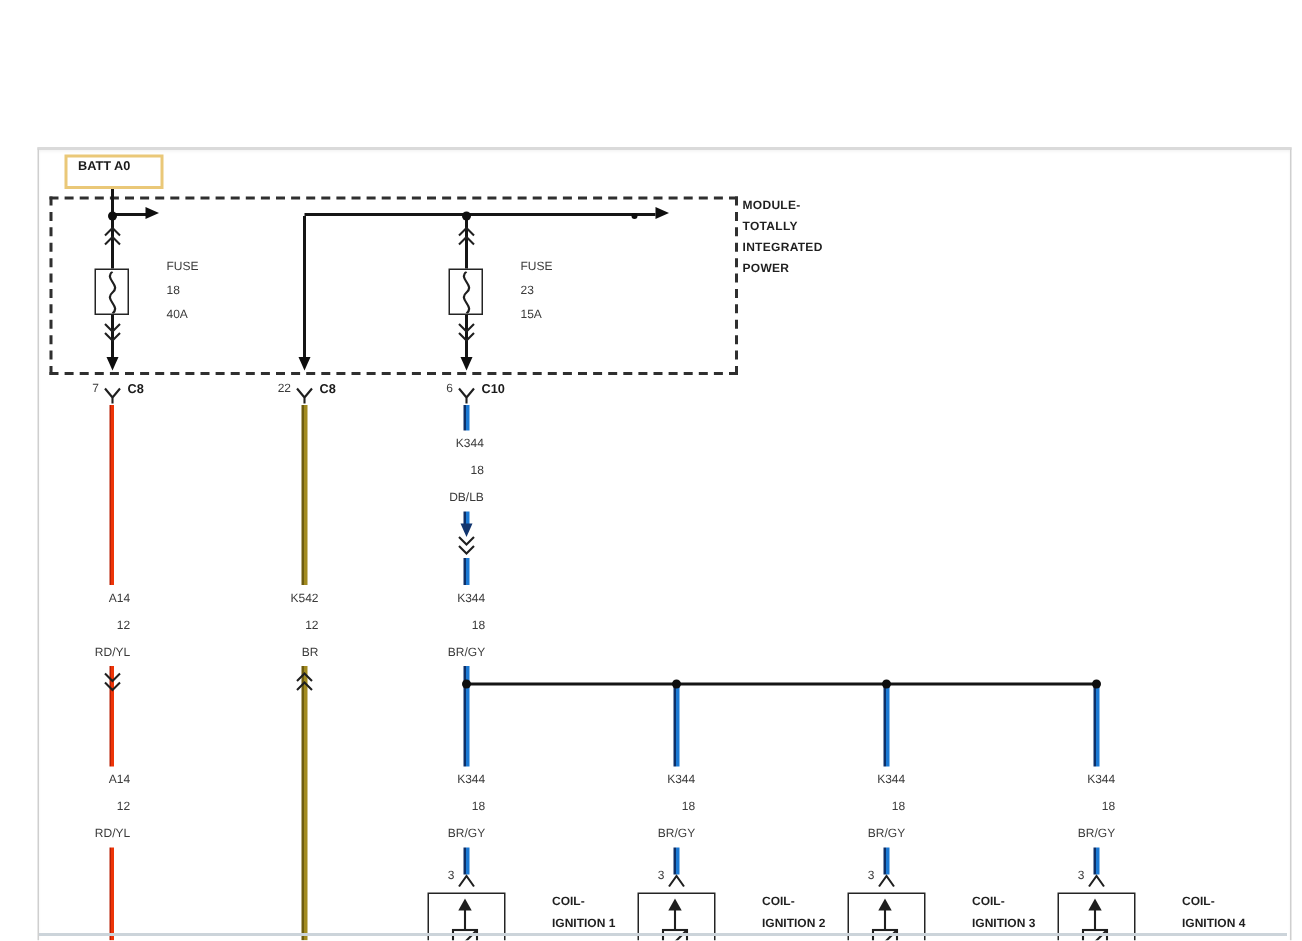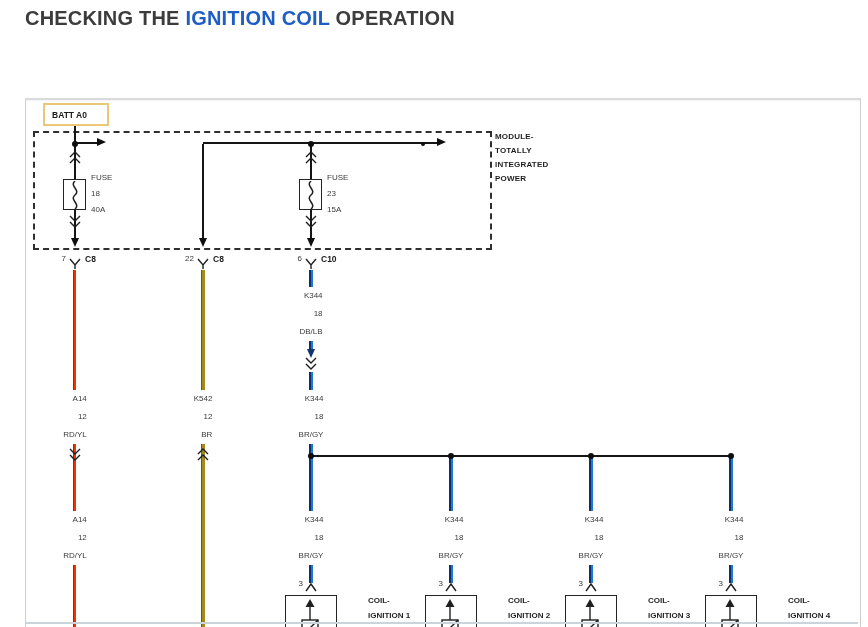--- a/index.html
+++ b/index.html
@@ -8,41 +8,41 @@
   .abs{position:absolute;}
   
   .title{left:25px;top:7px;font-size:20px;font-weight:bold;color:#3c3c3c;letter-spacing:.2px;white-space:pre;}
   .title .lnk{color:var(--link-blue,#1e5ec4);}
   
   .panel{left:25px;top:98px;width:834px;height:529px;border:1px solid #cfcfcf;
          border-top:2px solid #dadada;box-shadow:inset 0 1px 2px rgba(0,0,0,.05);background:#fff;}
   .bottom-divider{left:26px;top:622px;width:832px;height:2px;background:#ccd4da;z-index:8;}
   
   .batt{left:43px;top:103px;width:66px;height:23px;border:2px solid var(--batt-border,#eac878);
-        background:#fff;box-sizing:border-box;display:flex;align-items:center;padding-left:7px;
+        background:#fff;box-sizing:border-box;display:flex;padding-left:7px;
         font-size:8.5px;font-weight:bold;color:#1b1b1b;z-index:4;}
   
   .tipm{left:33px;top:131px;width:455px;height:115px;border:2px dashed #2f2f2f;z-index:1;}
   .module-label{left:495px;top:130px;font-size:8px;font-weight:bold;color:#1f1f1f;
                 line-height:14px;letter-spacing:.2px;}
   .module-label span{display:block;}
   
   .bl{background:#151515;z-index:2;}
   .lv{width:2px;} .lh{height:2px;}
   .dot{width:6px;height:6px;border-radius:50%;background:#0e0e0e;margin:-3px 0 0 -3px;z-index:4;}
   .dot.sm{width:4px;height:4px;margin:-2px 0 0 -2px;}
   .arrR{width:0;height:0;border-top:4.5px solid transparent;border-bottom:4.5px solid transparent;
         border-left:9px solid #0e0e0e;z-index:3;}
   .arrD{width:0;height:0;border-left:4.5px solid transparent;border-right:4.5px solid transparent;
         border-top:9px solid #0e0e0e;margin-left:-4.5px;z-index:3;}
   .arrD.blue{border-top-color:#11356f;}
   
   .fusebox{width:23px;height:31px;border:1.5px solid #242424;background:#fff;box-sizing:border-box;
            display:flex;align-items:center;justify-content:center;z-index:3;}
-  .flabel{font-size:8px;color:#3a3a3a;line-height:16px;z-index:3;}
+  .flabel{font-size:8px;color:#3a3a3a;line-height:16px;z-index:3;margin-left:20px;}
   .flabel span{display:block;}
   
   .wire{position:absolute;z-index:1;}
   .wire.red{width:3px;background:linear-gradient(90deg,#b81e03 0 1px,var(--wire-red,#ed3407) 1px);}
   .wire.olv{width:4px;background:linear-gradient(90deg,#6d5c10 0 1.5px,var(--wire-brown,#a18a1f) 1.5px);}
   .wire.blu{width:4px;background:linear-gradient(90deg,var(--wire-blue-dark,#0d3069) 0 1.8px,var(--wire-blue,#1b79d4) 1.8px);}
   
   .wlbl{font-size:8px;color:#3a3a3a;line-height:18px;text-align:right;transform:translateX(-50%);
         background:#fff;padding:0 4px;z-index:5;}
   .wlbl span{display:block;}
@@ -54,21 +54,20 @@
   .coil-label{font-size:8px;font-weight:bold;color:#1f1f1f;line-height:15px;z-index:4;}
   .coil-label span{display:block;margin-left:26px;}
   svg.glyph{position:absolute;z-index:3;overflow:visible;}
   svg.glyph path, svg.glyph line, svg.glyph rect{stroke:#1f1f1f;stroke-width:1.4;fill:none;}
 </style>
 </head>
 <body>
 
 <div id="page">
 
-  <div class="abs title"><span>CHECKING THE </span><span class="lnk">IGNITION COIL</span><span> OPERATION</span></div>
 
   <div class="abs panel"></div>
 
   <div class="abs batt">
       <span>BATT A0</span>
     </div>
 
   <div class="abs tipm"></div>
   <div class="abs module-label">
     <span>MODULE-</span>

